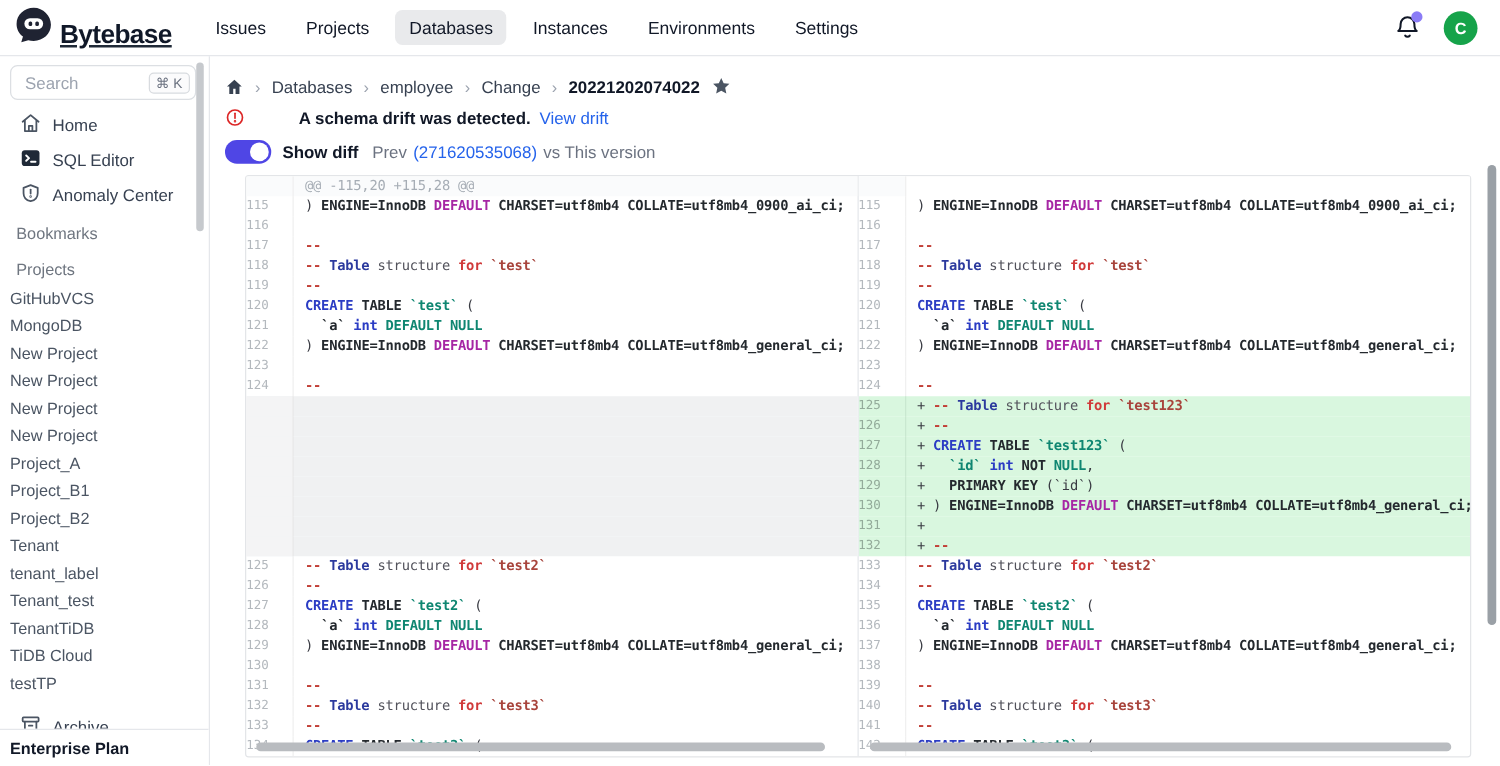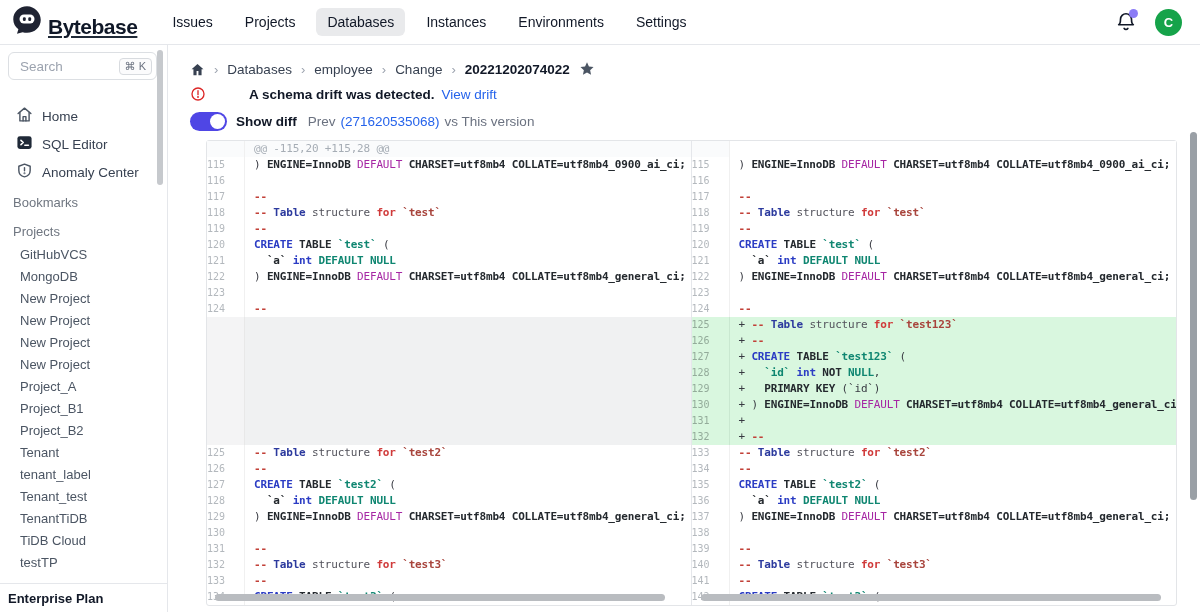--- a/index.html
+++ b/index.html
@@ -15,38 +15,38 @@
   .topnav-item { font-size:14px; color:#111827; padding:6px 11px; border-radius:6px; cursor:pointer; }
   .topnav-item.active { background:#e9eaec; }
   .topbar-right { margin-left:auto; display:flex; align-items:center; gap:18px; }
   .bell-wrap { position:relative; width:22px; height:22px; }
   .bell-dot { position:absolute; top:-2px; right:-1px; width:9px; height:9px; border-radius:50%;
     background:var(--notif); }
   .avatar { width:27px; height:27px; border-radius:50%; background:var(--avatar); color:#fff;
     display:flex; align-items:center; justify-content:center; font-size:13px; font-weight:600; }
 
   
-  .body { display:flex; height:567px; position:relative;gap:10px; }
+  .body { display:flex; height:567px; position:relative; }
 
   
   .sidebar { width:168px; flex:0 0 168px; border-right:1px solid #e5e7eb; position:relative;
     padding-top:7px; height:100%; overflow:hidden; }
   .search-box { margin:0 10px 0 8px; height:28px; border:1px solid #dcdfe3; border-radius:6px;
     display:flex; align-items:center; padding:0 4px 0 9px; }
   .search-input { border:none; outline:none; flex:1; min-width:0; font-size:13.5px;
     font-family:"Liberation Sans",sans-serif; color:#374151; background:transparent; }
   .search-input::placeholder { color:#9ca3af; }
   .kbd { font-size:11px; color:#6b7280; border:1px solid #d8dbdf; border-radius:4px;
     padding:1px 5px; background:#fbfbfc; white-space:nowrap; }
-  .side-nav { margin-top:22px; }
+  .side-nav { margin-top:6px; }
   .side-item { display:flex; align-items:center; gap:9px; padding:5px 10px 5px 16px; height:28px;
     font-size:13.5px; color:#374151; cursor:pointer; }
   .side-item svg { flex:0 0 auto; }
   .section-label { padding:9px 0 5px 13px; font-size:13px; color:#6f7680; }
-  .proj-item { height:22px; line-height:22px; padding-left:20px; font-size:13px; color:#4b5563;
+  .proj-item { height:22px; line-height:22px; padding-left:8px; font-size:13px; color:#4b5563;
     cursor:pointer; white-space:nowrap; }
   .archive { margin-top:9px; }
   .plan { position:absolute; bottom:0; left:0; right:0; height:29px; border-top:1px solid #e5e7eb;
     background:#fff; font-size:13px; font-weight:700; color:#111827; display:flex;
     align-items:center; padding-left:8px; }
   .side-scrollbar { position:absolute; top:5px; right:4px; width:6px; height:135px;
     background:#c6c9cd; border-radius:3px; }
 
   
   .main { flex:1; padding:13px 0 0 12px; position:relative; min-width:0; }
@@ -81,21 +81,21 @@
   .drow.hunk .code { color:#a6adb5; }
   .drow.hunk.empty-hunk { background:#fff; }
   .drow.hunk.empty-hunk .ln { background:var(--hunk_bg); }
   .drow.filler { background:var(--filler_bg); }
   .drow.filler .ln { background:#f4f4f5; border-right-color:#e8e8e8; }
   .drow.added { background:var(--added_bg); }
   .drow.added .ln { color:#93ab9a; border-right-color:#c9e8d0; }
   .tk-p { color:var(--syn_p); }
   .tk-b { color:var(--syn_b); font-weight:700; }
   .tk-kw { color:var(--syn_kw); font-weight:700; }
-  .tk-mg { color:var(--syn_mg); font-weight:400; }
+  .tk-mg { color:var(--syn_mg); font-weight:700; }
   .tk-tl { color:var(--syn_tl); font-weight:700; }
   .tk-cm { color:var(--syn_cm); font-weight:700; }
   .tk-cb { color:var(--syn_cb); font-weight:700; }
   .tk-cg { color:var(--syn_cg); }
   .tk-cr { color:var(--syn_cr); font-weight:700; }
   .tk-cq { color:var(--syn_cq); font-weight:700; }
   .h-scrollbar { position:absolute; bottom:4px; left:1.5%; width:94%; height:7px;
     border-radius:4px; background:#b9bcc0; }
   .page-scrollbar { position:absolute; right:3px; top:87px; width:7px; height:368px;
     border-radius:4px; background:#9aa0a6; }

